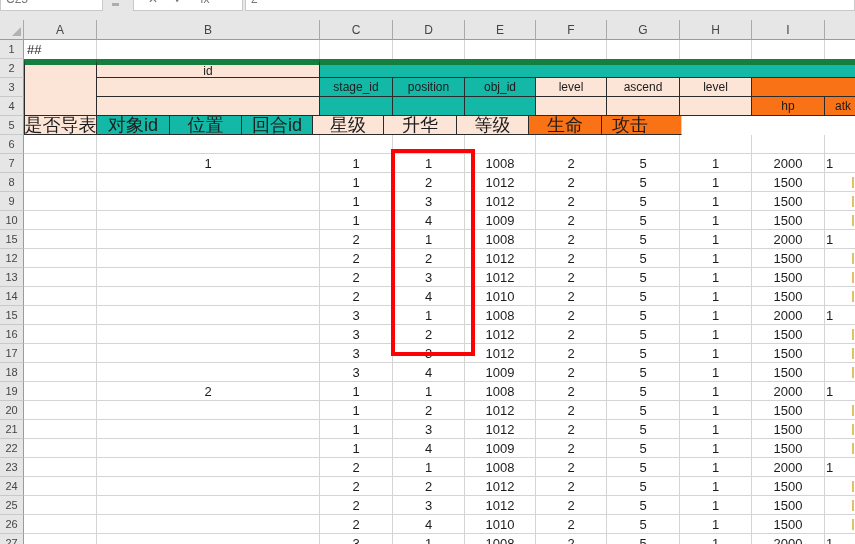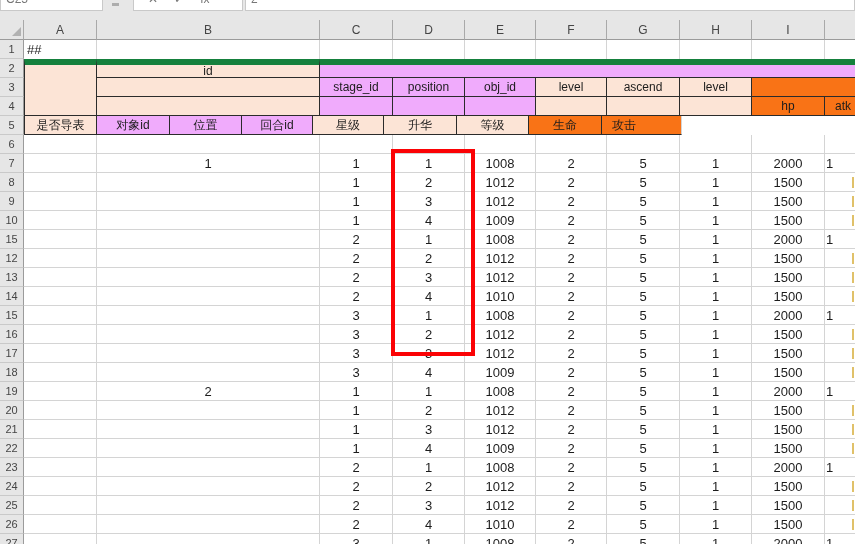--- a/index.html
+++ b/index.html
@@ -32,26 +32,26 @@
   .gut { width:24px; background:#E6E6E6; border-right:1px solid #9B9B9B;
          border-bottom:1px solid #C9C9C9; font-size:11px; color:#454545;
          display:flex; align-items:center; justify-content:center; flex:none; }
   .cell { border-right:1px solid #D4D4D4; border-bottom:1px solid #D4D4D4;
           font-size:13px; color:#1c1c1c; display:flex; align-items:center;
           justify-content:center; overflow:hidden; white-space:nowrap; flex:none; }
   .w-a{width:73px}.w-b{width:223px}.w-c{width:73px}.w-d{width:72px}
   .w-e{width:71px}.w-f{width:71px}.w-g{width:73px}.w-h{width:72px}
   .w-i{width:73px}.w-j{width:80px}
   .w-band{width:585px}.w-grnband{width:153px}
-  .peach{background:#FCE4D6}.blue{background:#f0abfc}.green{background:#f97316}
+  .peach{background:#FCE4D6}.blue{background:#14b8a6}.green{background:#f97316}
   .bl{border-left:1px solid #2b2b2b}.br{border-right:1px solid #2b2b2b}
   .bt{border-top:6px solid #15803d}.bb{border-bottom:1px solid #2b2b2b}
   .nb{border-bottom:none}
   .left{justify-content:flex-start;padding-left:3px}
-  .cn{font-size:12px}
+  .cn{font-size:18px}
   .en{font-size:12px}
   .jcell{justify-content:flex-start;border-right:none;padding-left:0}
   .jdigit{margin-left:1px}
   .jsliver{display:block;width:2px;height:11px;background:#E0C169;margin-left:27px}
   .jpad{justify-content:flex-start;padding-left:10px}
   
   .redbox { position:absolute; left:391px; top:149px; width:84px; height:207px;
             border:4px solid #FB0205; z-index:6; background:transparent; }
 </style>
 </head>

